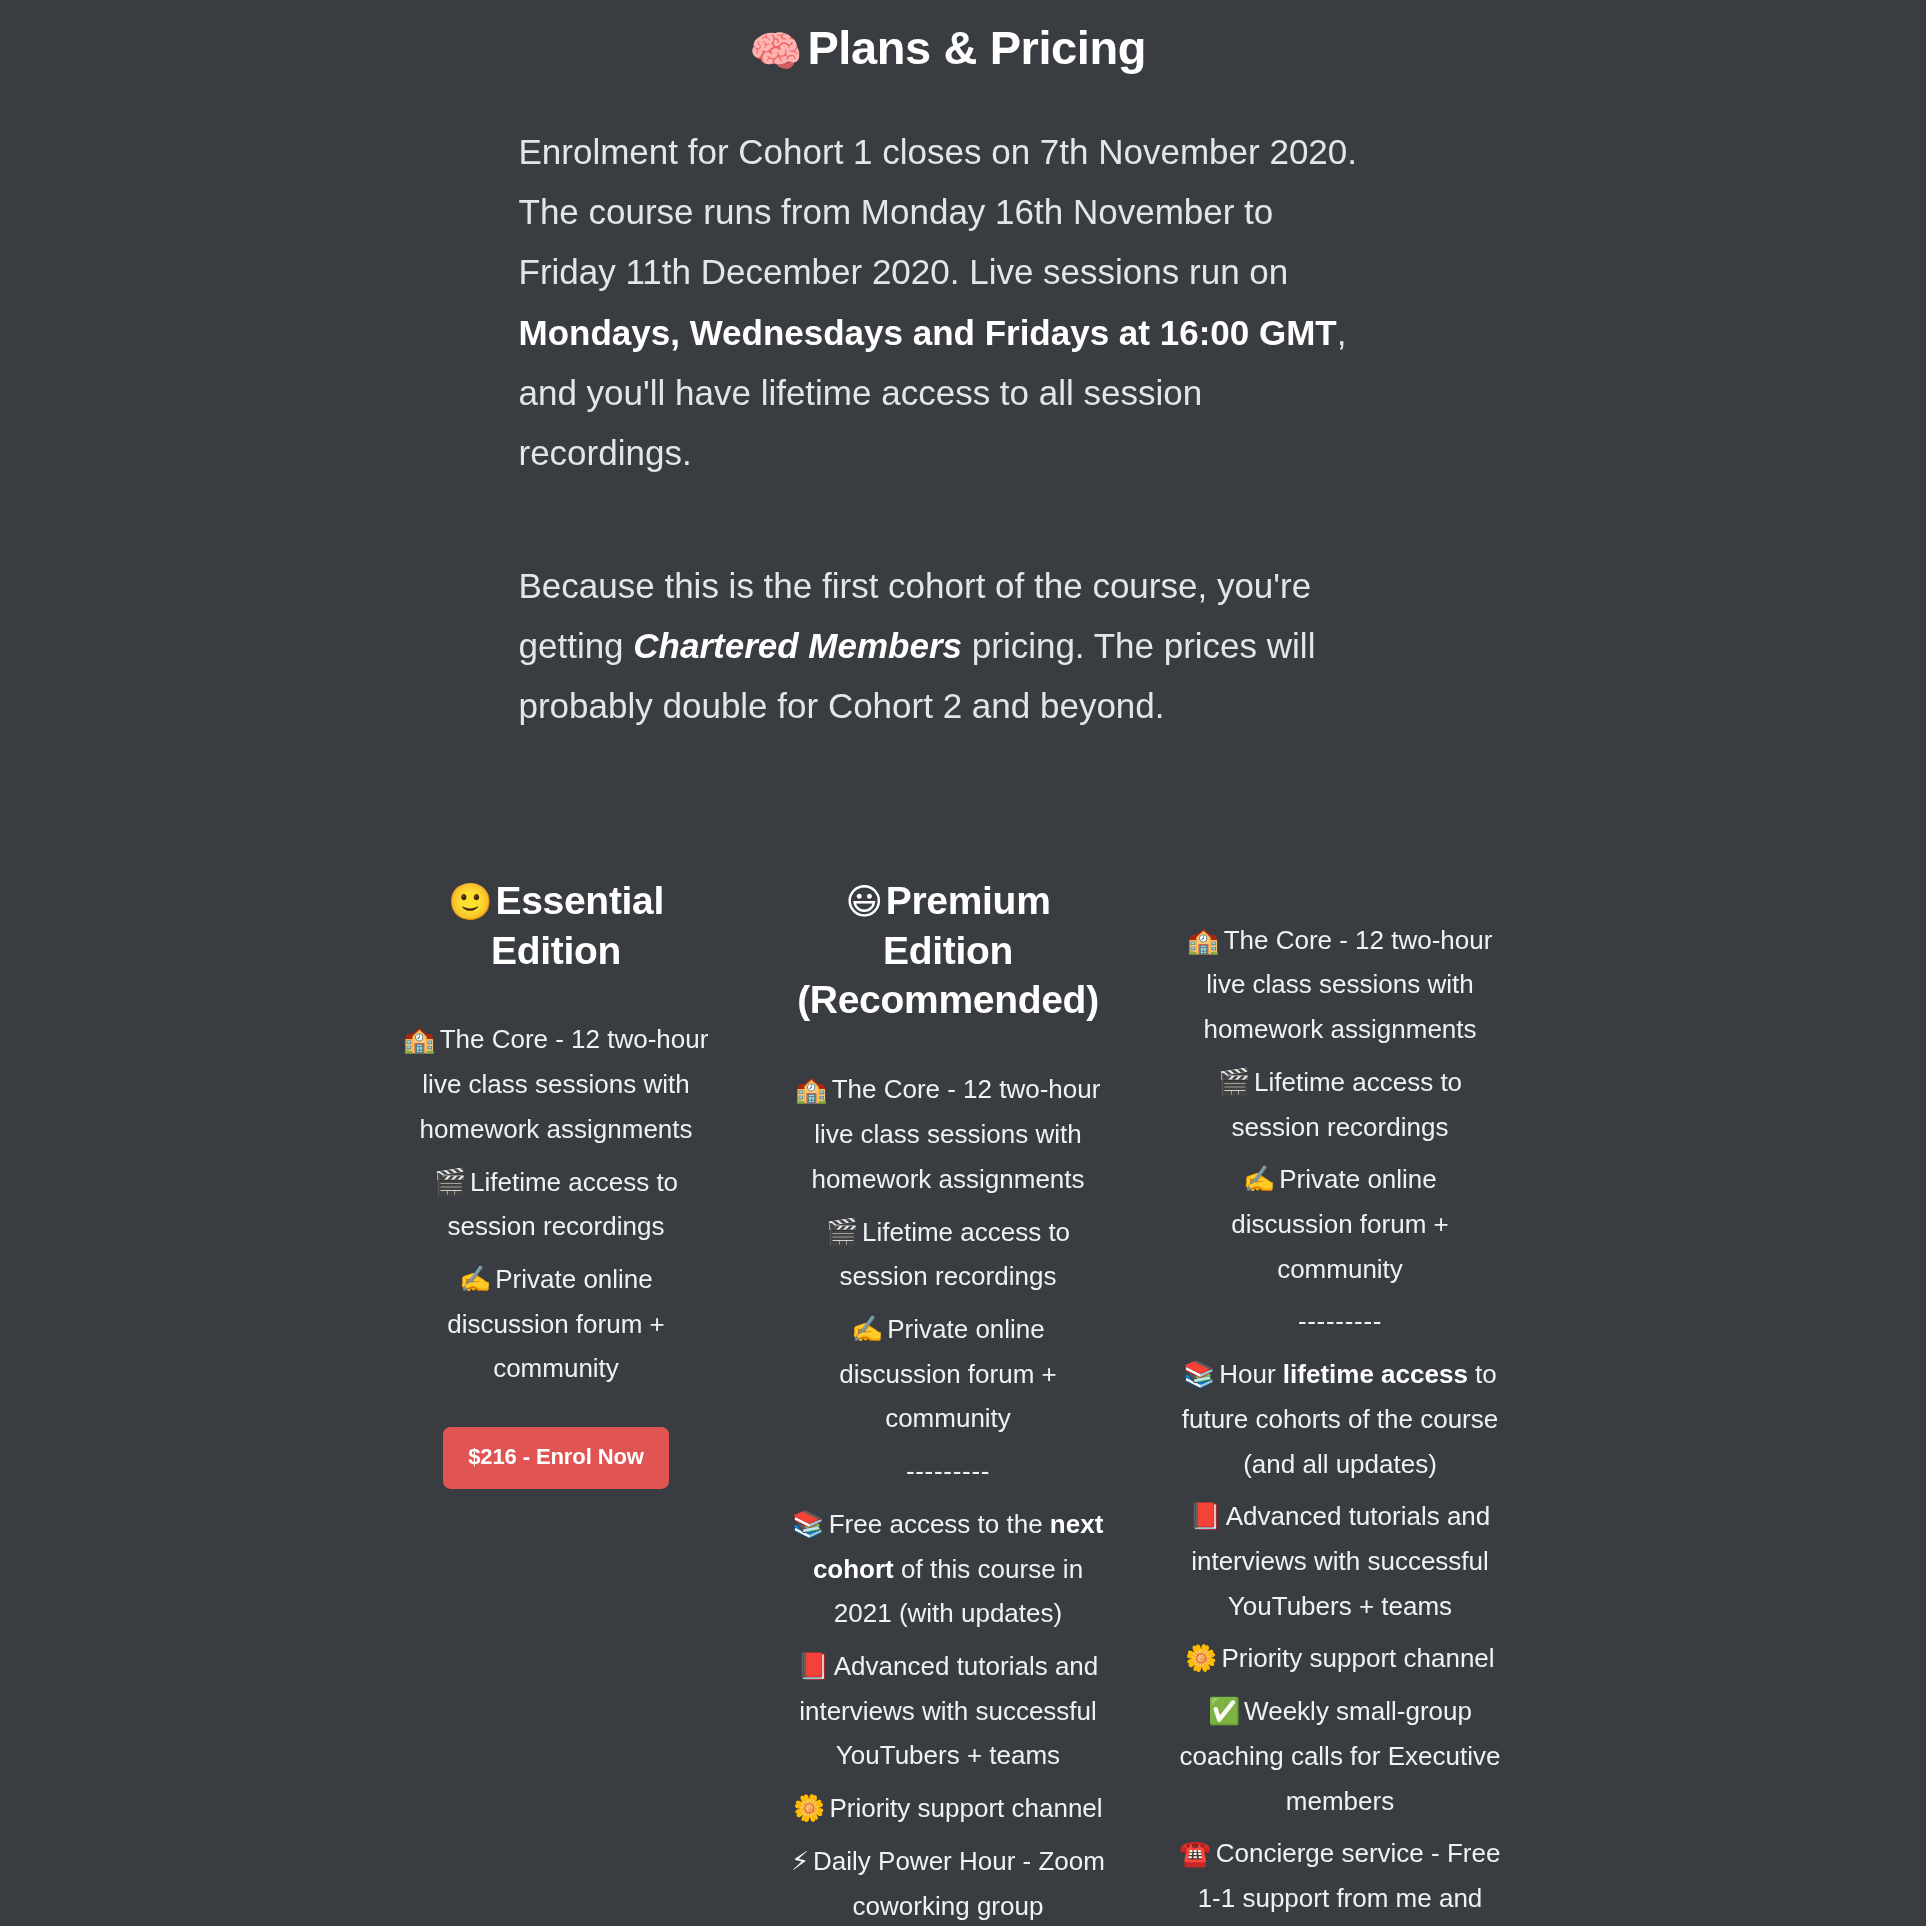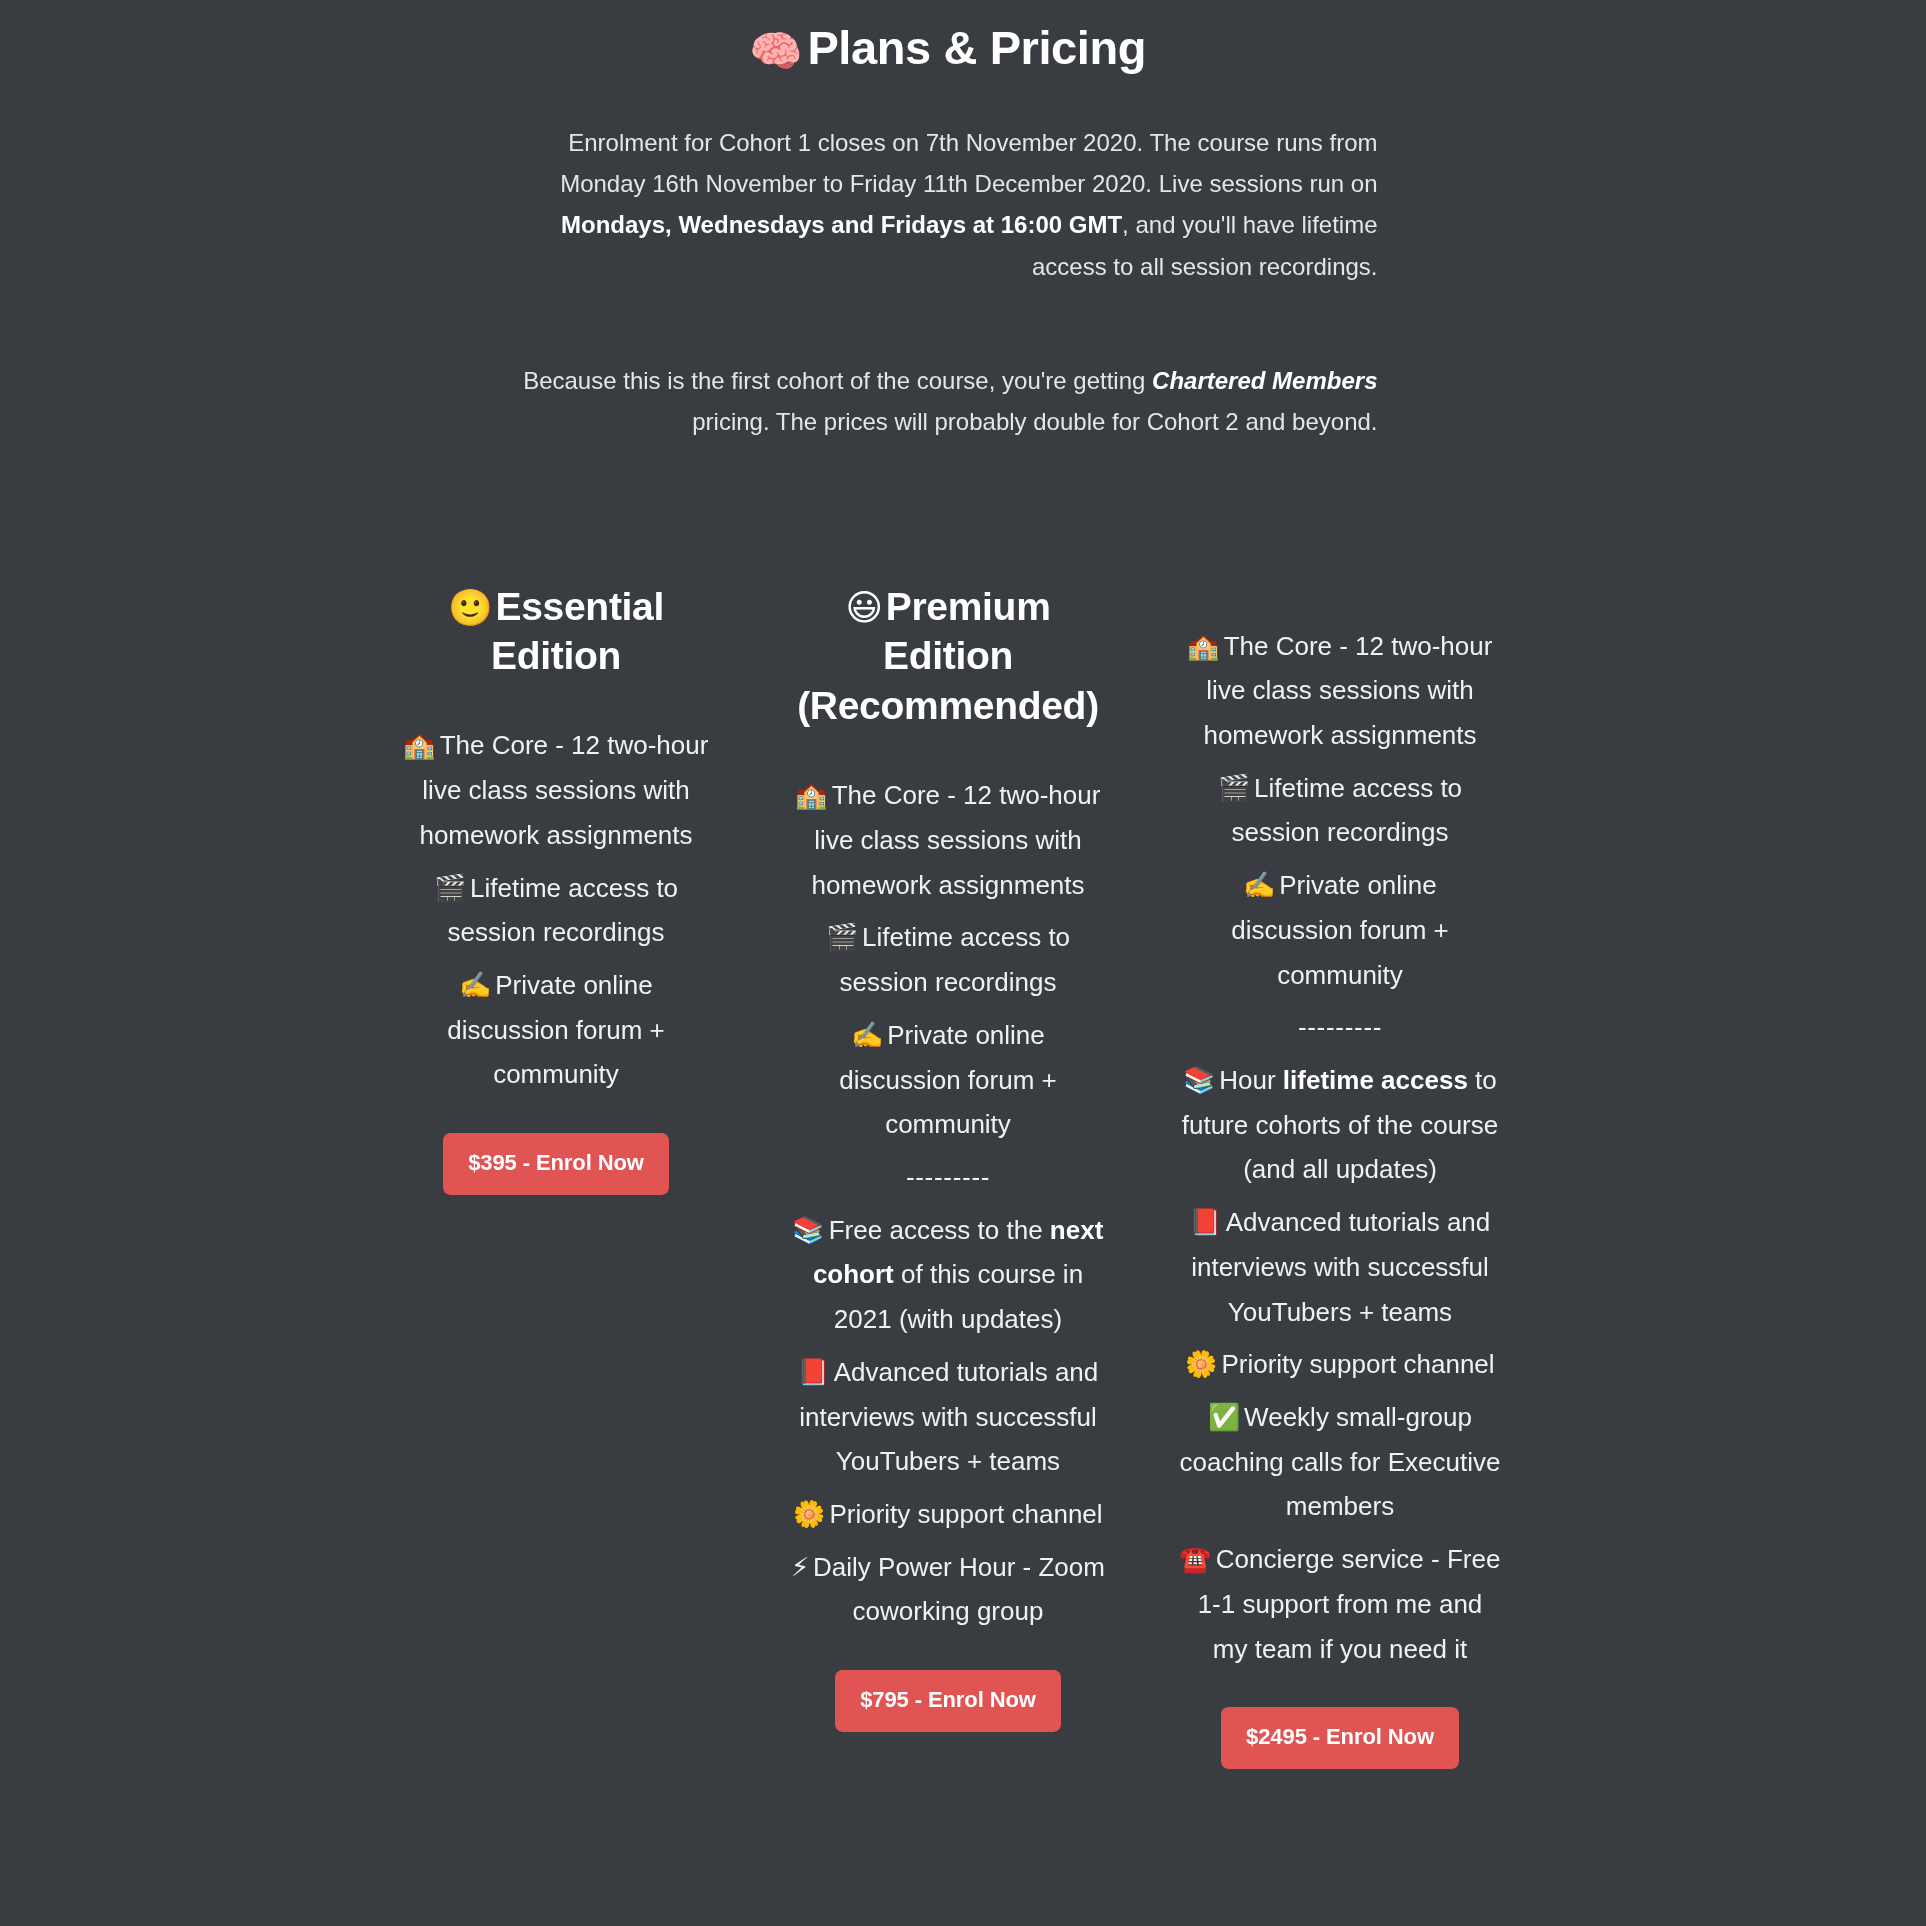--- a/index.html
+++ b/index.html
@@ -34,22 +34,22 @@
   .page-title .emoji{ font-size:43px; vertical-align:-1.5px; margin-right:4.4px;}
 
   
   .intro-wrap{
     width:859px;
     margin:0 auto;
     padding-top:46px;
   }
   .intro-para{
     margin:0 0 0 0;
-    text-align:right;
-    font-size:24px;
+    text-align:left;
+    font-size:35px;
     line-height:1.72;
     color:#e4e5e6;
     font-weight:400;
   }
   .intro-para.second{ margin-top:73px; }
   .intro-para b{ font-weight:bold; color:#ffffff; }
   .intro-para i{ font-style:italic; font-weight:bold; color:#ffffff; }
 
   
   .plans{
@@ -152,21 +152,21 @@
           <span class="emoji">🏫</span><span>The Core - 12 two-hour live class sessions with homework assignments</span>
         </li>
         <li class="feature">
           <span class="emoji">🎬</span><span>Lifetime access to session recordings</span>
         </li>
         <li class="feature">
           <span class="emoji">✍️</span><span>Private online discussion forum + community</span>
         </li>
       </ul>
       <div class="btn-wrap">
-        <button class="enrol-btn">$395 - Enrol Now</button>
+        <button class="enrol-btn">$216 - Enrol Now</button>
       </div>
     </div>
 
     <div class="plan-col col-premium">
       <h2 class="plan-title">
         <span class="emoji">😃</span><span>Premium Edition (Recommended)</span>
       </h2>
       <ul class="feature-list">
         <li class="feature">
           <span class="emoji">🏫</span><span>The Core - 12 two-hour live class sessions with homework assignments</span>

